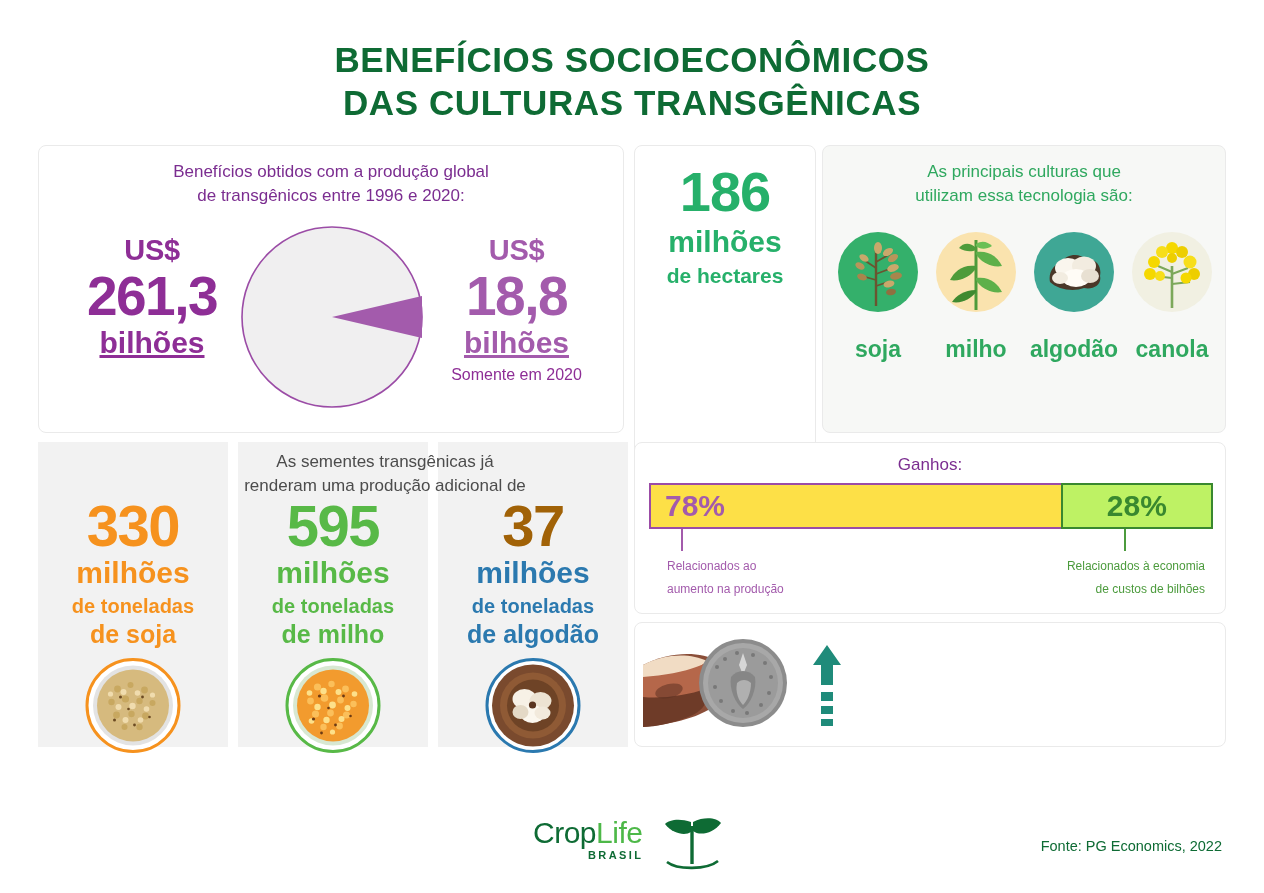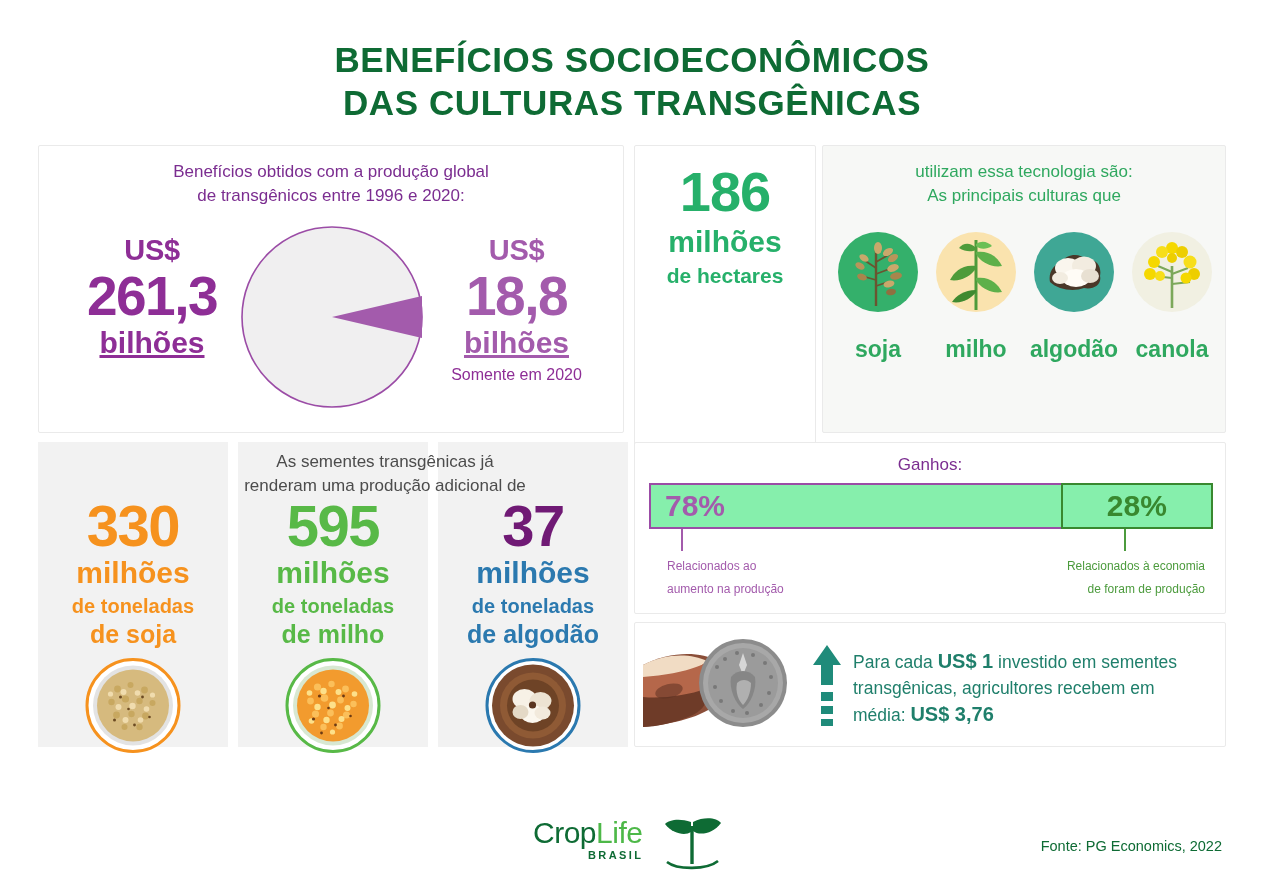--- a/index.html
+++ b/index.html
@@ -23,21 +23,21 @@
     text-transform: uppercase;
     font-stretch: condensed;
   }
   .title .t2 { display: block; }
 
   
   .panel {
     position: absolute;
     background: #ffffff;
     border: 1px solid #EAEAEA;
-    border-radius: 2px;
+    border-radius: 8px;
   }
 
   
   #panel-benefits { left: 38px; top: 145px; width: 586px; height: 288px; }
   .p1-head {
     position: absolute; top: 14px; left: 0; width: 100%;
     text-align: center; color: #7B2D90;
     font-size: 17px; line-height: 24px; font-weight: normal;
   }
   .pie-wrap { position: absolute; left: 201px; top: 79px; width: 184px; height: 184px; }
@@ -122,25 +122,25 @@
 
   
   #panel-ganhos { left: 634px; top: 442px; width: 592px; height: 172px; }
   .ganhos-title {
     position: absolute; top: 10px; left: 0; width: 100%; text-align: center;
     color: #7B2D90; font-size: 17px; line-height: 24px;
   }
   .bar-row { position: absolute; left: 14px; top: 40px; width: 564px; height: 46px; display: flex; }
   .bar-seg { height: 46px; display: flex; align-items: center; }
   .bar-purple {
-    width: 73%; background: #86efac; border: 2px solid #9B4CA6;
+    width: 73%; background: #fde047; border: 2px solid #9B4CA6;
     border-right: none;
   }
   .bar-green {
-    width: 27%; background: #86efac; border: 2px solid #39882F;
+    width: 27%; background: #bef264; border: 2px solid #39882F;
     justify-content: center;
   }
   .bar-purple .val { color: #A35BAC; font-size: 30px; font-weight: bold; padding-left: 14px; }
   .bar-green  .val { color: #39882F; font-size: 30px; font-weight: bold; }
 
   .tick { position: absolute; width: 2px; height: 22px; top: 86px; }
   #tick-left  { left: 46px;  background: #A35BAC; }
   #tick-right { left: 489px; background: #4C9B3D; }
 
   .cap {
@@ -215,22 +215,22 @@
   </div>
 
   <div class="panel" id="panel-hectares">
     <div class="hec-num">186</div>
     <div class="hec-mil">milhões</div>
     <div class="hec-ha">de hectares</div>
   </div>
 
   <div class="panel" id="panel-crops">
     <div class="crops-head">
+      <div>As principais culturas que</div>
       <div>utilizam essa tecnologia são:</div>
-      <div>As principais culturas que</div>
     </div>
     <div class="crop-row">
 
       <div class="crop">
         <div class="crop-circle" style="background:#34B06B">
           <svg width="80" height="80" viewBox="0 0 80 80">
             <path d="M38 74 L38 18" stroke="#6B5430" stroke-width="2.4" fill="none"></path>
             <path d="M38 30 L52 22 M38 42 L54 36 M38 54 L50 50 M38 36 L26 28 M38 48 L24 44" stroke="#6B5430" stroke-width="1.8" fill="none"></path>
             <ellipse cx="50" cy="20" rx="5.5" ry="3.4" fill="#C9A86B" transform="rotate(-32 50 20)"></ellipse>
             <ellipse cx="55" cy="26" rx="5.5" ry="3.4" fill="#B8955A" transform="rotate(-32 55 26)"></ellipse>
@@ -395,21 +395,21 @@
           <circle cx="51" cy="68" r="1.4"></circle>
             <circle cx="66" cy="59" r="1.3"></circle>
             <circle cx="44" cy="51" r="1.3"></circle>
           <circle cx="37" cy="76" r="1.4"></circle>
         </g>
       </svg>
     </div>
   </div>
 
   <div class="stat-card" id="card-algodao">
-    <div class="stat-num" style="color:#701a75">37</div>
+    <div class="stat-num" style="color:#a16207">37</div>
     <div class="stat-mil" style="color:#2B79AF">milhões</div>
     <div class="stat-ton" style="color:#2B79AF">de toneladas</div>
     <div class="stat-of" style="color:#2B79AF">de algodão</div>
     <div class="bowl">
       <svg width="97" height="97" viewBox="0 0 97 97">
         <circle cx="48.5" cy="48.5" r="46" fill="#FFFFFF" stroke="#2B79AF" stroke-width="3"></circle>
         <circle cx="48.5" cy="48.5" r="41" fill="#7A4A2E"></circle>
         <circle cx="48.5" cy="48.5" r="33" fill="#8F5A35"></circle>
         <circle cx="48.5" cy="48.5" r="26" fill="#6E4326"></circle>
         <ellipse cx="40" cy="42" rx="12" ry="10" fill="#F7F1E6"></ellipse>
@@ -433,21 +433,21 @@
       </div>
     </div>
     <div class="tick" id="tick-left"></div>
     <div class="tick" id="tick-right"></div>
     <div class="cap" id="cap-left">
       <div>Relacionados ao</div>
       <div>aumento na produção</div>
     </div>
     <div class="cap" id="cap-right">
       <div>Relacionados à economia</div>
-      <div>de foram de produção</div>
+      <div>de custos de bilhões</div>
     </div>
   </div>
 
   <div class="panel" id="panel-coin">
     <div class="coin-art">
       <svg width="152" height="108" viewBox="0 0 152 108">
         <path d="M0 34 C26 20 58 20 74 30 C84 38 84 62 72 74 C56 88 22 94 0 96 Z" fill="#8A4E38"></path>
         <path d="M0 34 C22 22 48 22 64 30 C54 40 30 46 0 48 Z" fill="#F1DCC4"></path>
         <path d="M0 46 C28 44 54 38 66 30 C74 38 72 52 62 60 C42 70 18 72 0 70 Z" fill="#B5674A"></path>
         <path d="M0 66 C20 68 46 64 62 58 C68 66 62 78 50 84 C32 92 12 96 0 96 Z" fill="#6E3B28"></path>
@@ -475,23 +475,20 @@
       </svg>
     </div>
     <div class="arrow-ico">
       <svg width="28" height="82" viewBox="0 0 28 82">
         <path d="M14 0 L28 20 L20 20 L20 40 L8 40 L8 20 L0 20 Z" fill="#1F8B7A"></path>
         <rect x="8" y="47" width="12" height="9" fill="#1F8B7A"></rect>
         <rect x="8" y="61" width="12" height="8" fill="#1F8B7A"></rect>
         <rect x="8" y="74" width="12" height="7" fill="#1F8B7A"></rect>
       </svg>
     </div>
-    <div class="coin-text">
-      <span>Para cada </span><b>US$ 1</b><span> investido em sementes transgênicas, agricultores recebem em média: </span><b>US$ 3,76</b>
-    </div>
   </div>
 
   <div class="logo">
     <div class="logo-text">
       <span class="logo-crop">Crop</span><span class="logo-life">Life</span>
     </div>
     <div class="logo-brasil">BRASIL</div>
     <div class="logo-sprout">
       <svg width="62" height="62" viewBox="0 0 62 62">
         <path d="M30 14 C18 10 8 12 4 16 C12 26 24 28 30 24 Z" fill="#0E6B34"></path>

